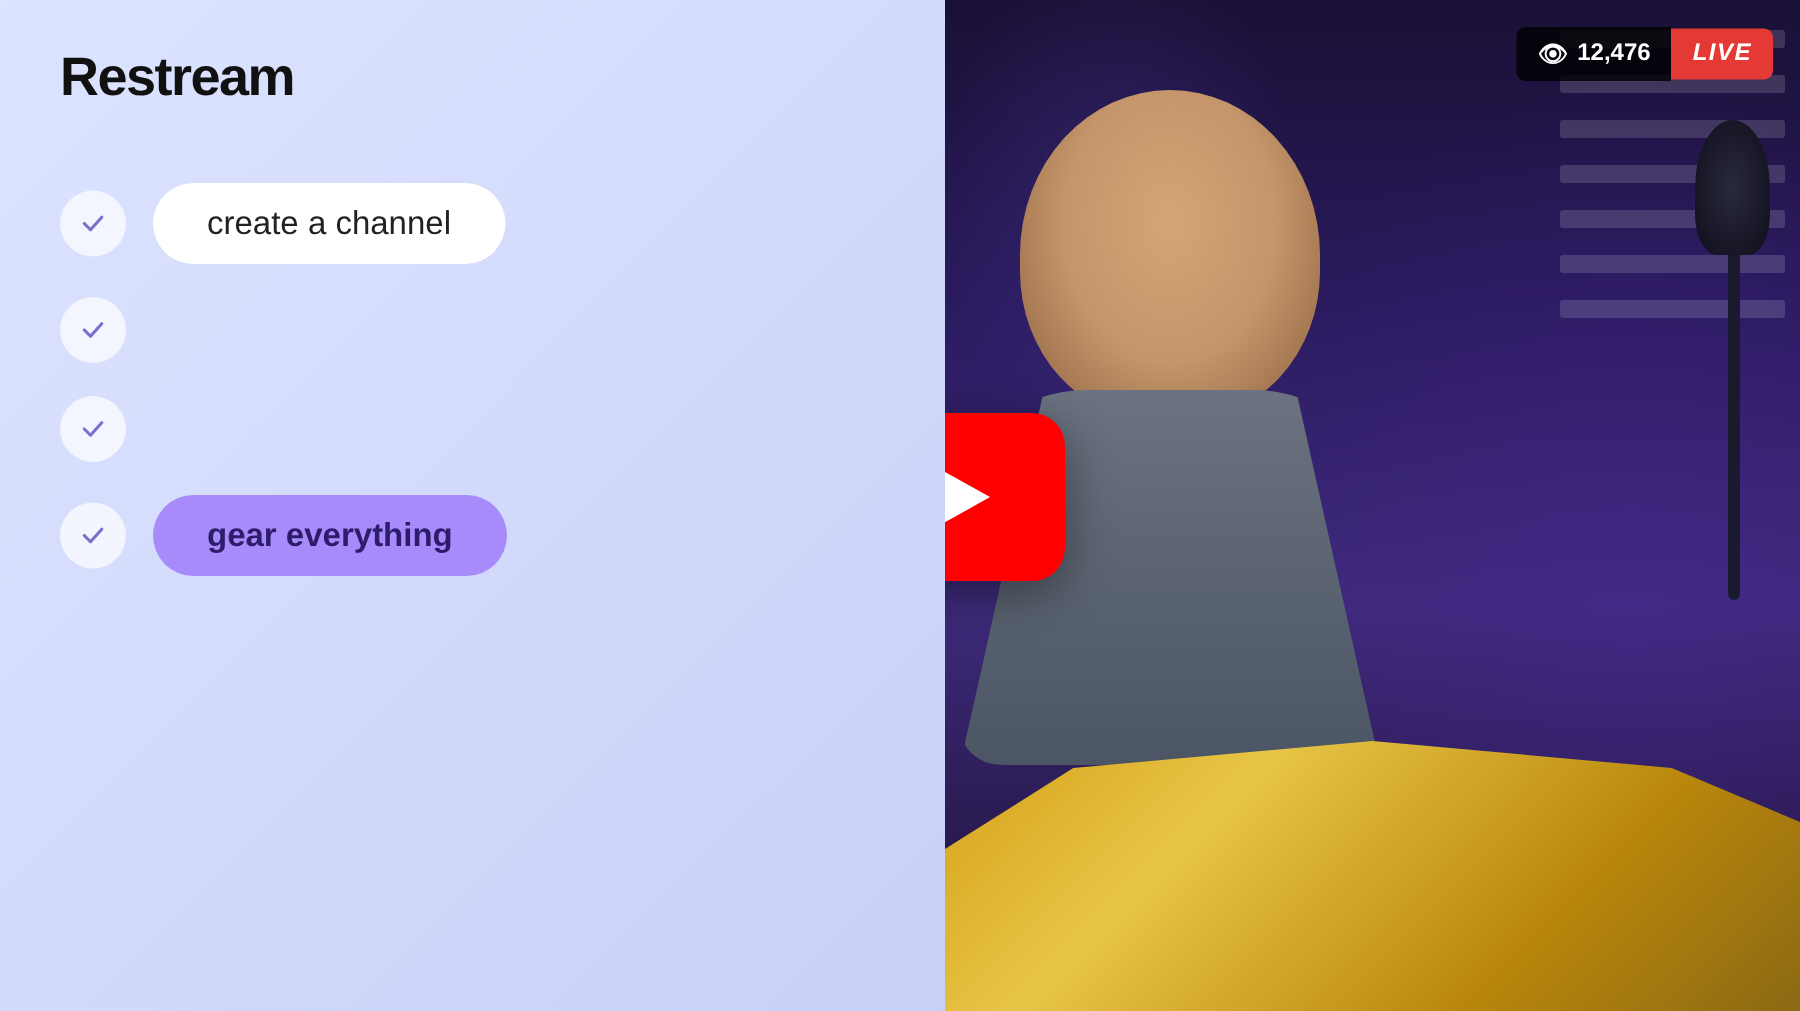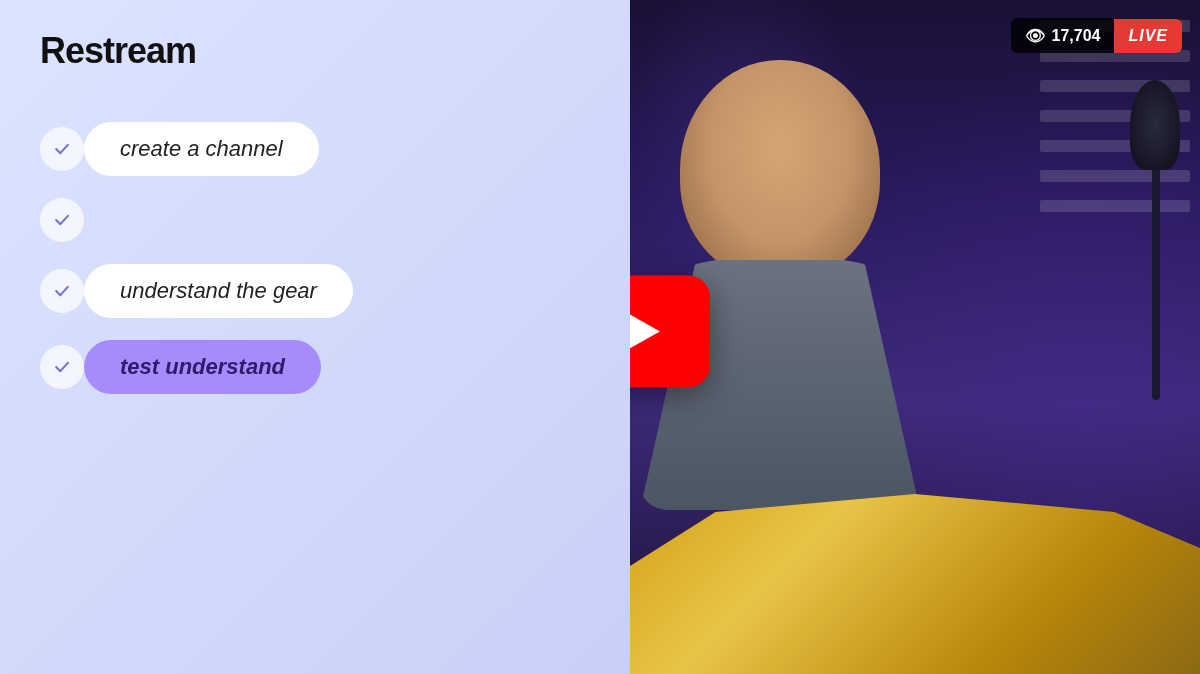--- a/index.html
+++ b/index.html
@@ -34,22 +34,21 @@
     .checklist {
       display: flex;
       flex-direction: column;
       gap: 22px;
       margin-top: 20px;
     }
 
     .checklist-item {
       display: flex;
       align-items: center;
-      gap: 0;
-      font-style: italic;
+      gap: 18px;
     }
 
     .check-circle {
       width: 44px;
       height: 44px;
       border-radius: 50%;
       background: rgba(255,255,255,0.7);
       display: flex;
       align-items: center;
       justify-content: center;
@@ -264,30 +263,29 @@
         </svg>
       </div>
     </div>
 
     <div class="checklist-item">
       <div class="check-circle">
         <svg viewBox="0 0 24 24" fill="none" xmlns="http://www.w3.org/2000/svg">
           <path d="M5 12l5 5L19 7" stroke="#7c6fcd" stroke-width="2.5" stroke-linecap="round" stroke-linejoin="round"></path>
         </svg>
       </div>
-      <span class="item-label plain">understand the gear</span>
     </div>
 
     <div class="checklist-item">
       <div class="check-circle">
         <svg viewBox="0 0 24 24" fill="none" xmlns="http://www.w3.org/2000/svg">
           <path d="M5 12l5 5L19 7" stroke="#7c6fcd" stroke-width="2.5" stroke-linecap="round" stroke-linejoin="round"></path>
         </svg>
       </div>
-      <span class="item-label highlighted">test understand</span>
+      <span class="item-label highlighted">gear everything</span>
     </div>
 
   </div>
 
 </div>
 
 <div class="right-panel">
 
   <div class="video-bg">
 
@@ -309,21 +307,21 @@
 
     <div class="mic-stand"></div>
 
     <div class="mic-head"></div>
 
     <div class="guitar-body"></div>
 
     <div class="live-bar">
       <div class="viewer-count">
         <span class="eye-icon">👁</span>
-        <span>17,704</span>
+        <span>12,476</span>
       </div>
       <div class="live-badge">LIVE</div>
     </div>
 
   </div>
 
   <div class="yt-play-wrapper">
     <div class="yt-play-btn" role="button" aria-label="Play"></div>
   </div>
 

